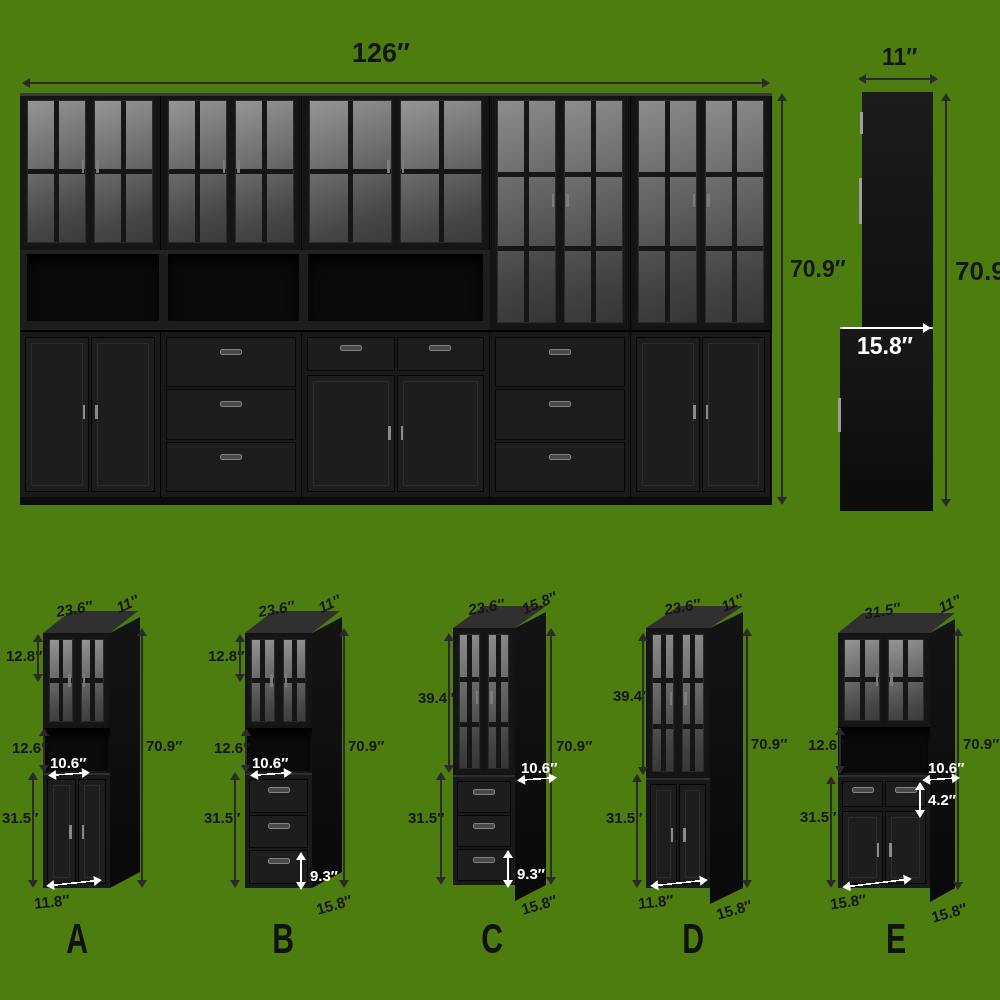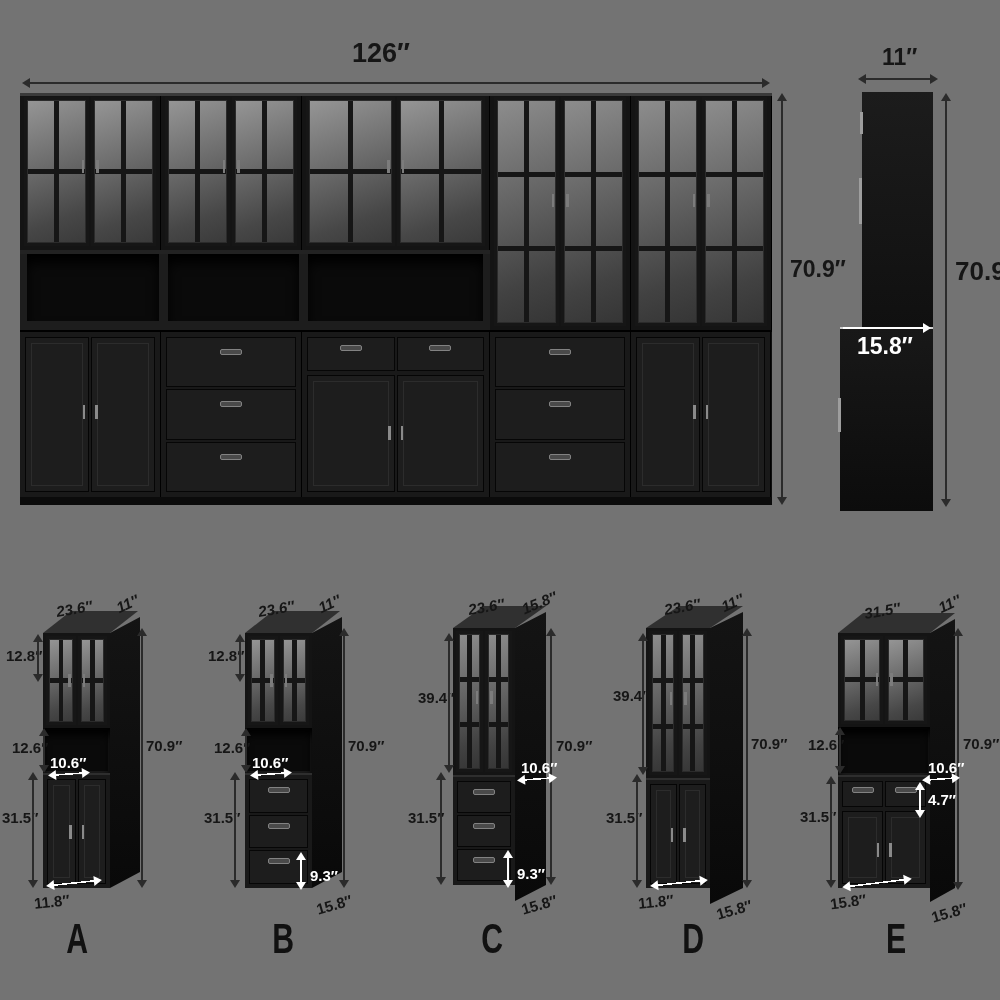--- a/index.html
+++ b/index.html
@@ -1,16 +1,16 @@
 <!DOCTYPE html>
 <html><head>
 <meta charset="utf-8">
 <style>
   html,body{margin:0;padding:0;background:#fff;}
-  .page{position:relative;width:1000px;height:1000px;background:#737373;overflow:hidden;
+  .page{position:relative;width:1000px;height:1000px;background:#4d7c0f;overflow:hidden;
         font-family:"Liberation Sans",sans-serif;}
   
   .lb{position:absolute;font-weight:bold;font-size:15px;color:#161616;white-space:nowrap;line-height:1;}
   .lb.it{font-style:italic;}
   .lb.w{color:#fff;}
   .lb.big{font-size:27px;}
   .lb.mid{font-size:23px;}
   .lb.s70{font-size:26px;}
   .lb.wb{font-size:21px;color:#fff;}
   .letter{position:absolute;font-weight:bold;font-size:42px;color:#111;
@@ -296,21 +296,21 @@
   </div>
   <span class="lb it" style="left:864px;top:603px;transform:rotate(-10deg);">31.5″</span>
   <span class="lb it" style="left:938px;top:596px;transform:rotate(-24deg);">11″</span>
   <span class="lb" style="left:808px;top:737px;">12.6″</span>
   <div class="av" style="left:835px;top:727px;height:47px;"></div>
   <span class="lb" style="left:963px;top:736px;">70.9″</span>
   <div class="av" style="left:953px;top:628px;height:262px;"></div>
   <span class="lb w" style="left:928px;top:760px;">10.6″</span>
   <div class="ah w" style="left:922px;top:774px;width:38px;transform:rotate(-4deg);"></div>
   <div class="av w" style="left:915px;top:782px;height:36px;"></div>
-  <span class="lb w" style="left:928px;top:792px;">4.7″</span>
+  <span class="lb w" style="left:928px;top:792px;">4.2″</span>
   <span class="lb" style="left:800px;top:809px;">31.5″</span>
   <div class="av" style="left:826px;top:776px;height:112px;"></div>
   <div class="ah w" style="left:842px;top:878px;width:70px;transform:rotate(-7deg);"></div>
   <span class="lb" style="left:830px;top:894px;transform:rotate(-8deg);">15.8″</span>
   <span class="lb" style="left:931px;top:905px;transform:rotate(-16deg);">15.8″</span>
   <span class="letter" style="left:882px;top:918px;">E</span>
 
 </div>
 
 </body></html>

